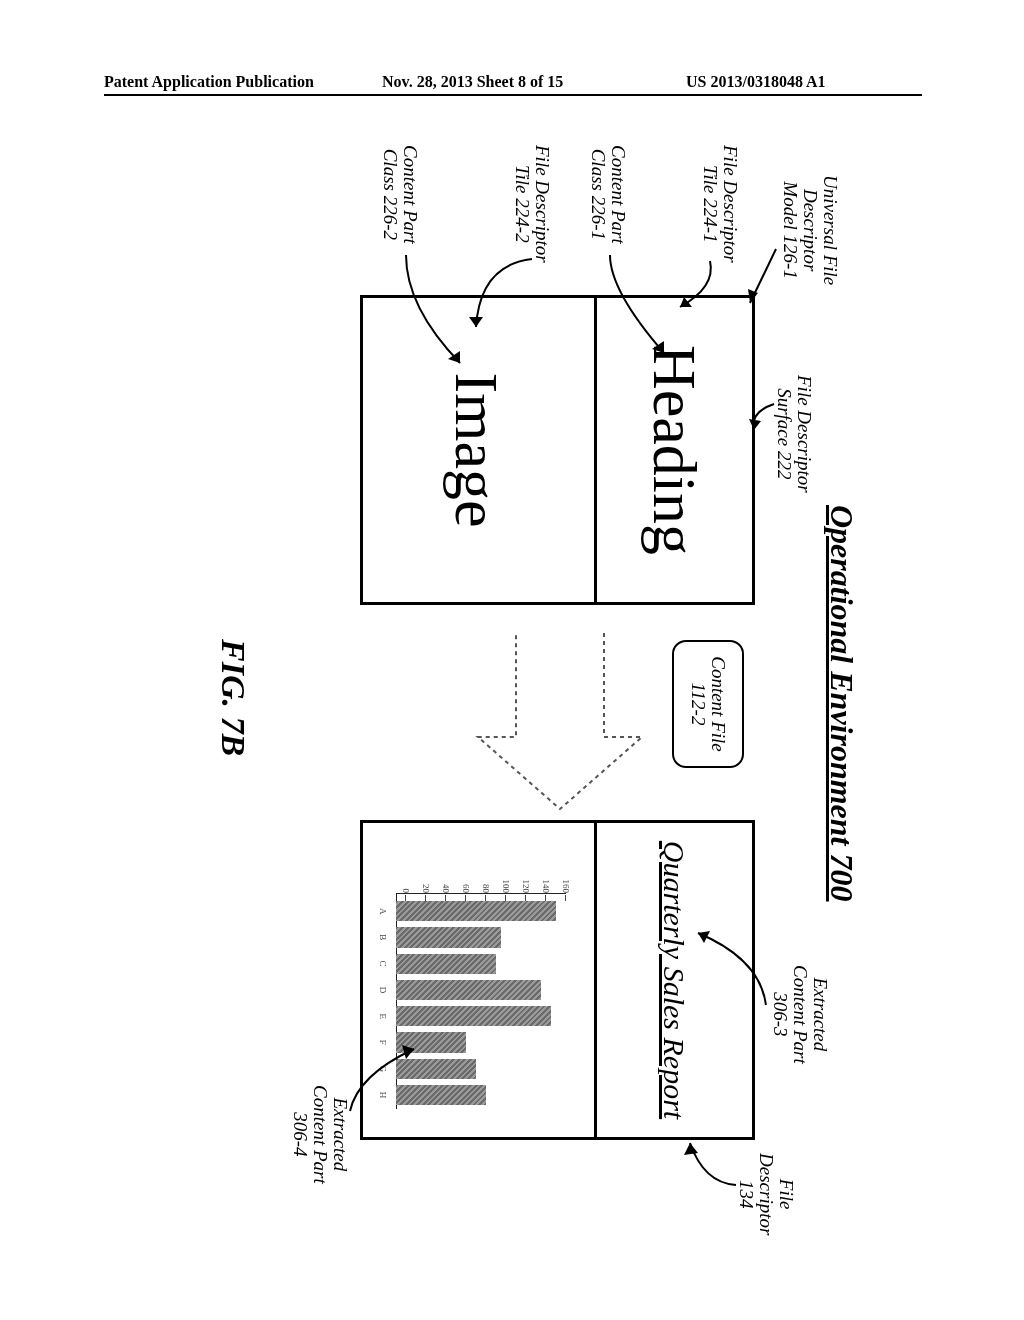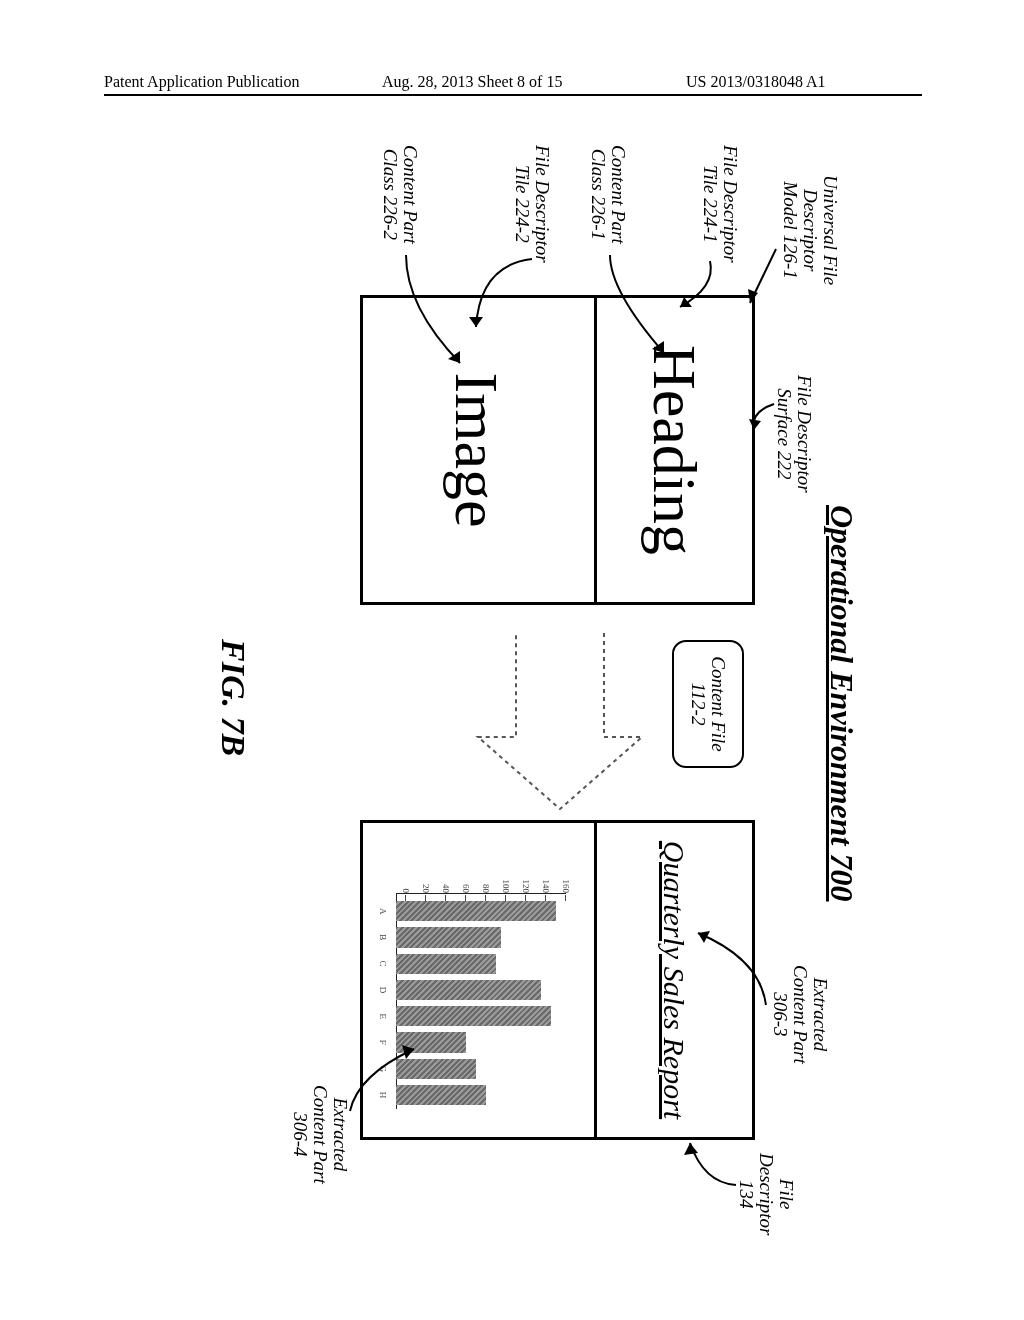--- a/index.html
+++ b/index.html
@@ -1,21 +1,21 @@
 <!DOCTYPE html>
 <html><head>
 <meta charset="utf-8">
 <style>
   * { box-sizing: border-box; margin: 0; padding: 0; }
   html, body { width: 1024px; height: 1320px; background: #fff; font-family: "Times New Roman", Times, serif; }
   .page { position: relative; width: 1024px; height: 1320px; }
 
   
   .header-line { position: absolute; left: 104px; top: 94px; width: 818px; border-top: 2px solid #000; }
-  .hdr { position: absolute; top: 73px; font-size: 16px; font-weight: normal; color: #000; text-align: center; }
+  .hdr { position: absolute; top: 73px; font-size: 16px; font-weight: bold; color: #000; text-align: center; }
   .hdr-left { left: 104px; }
   .hdr-mid  { left: 382px; }
   .hdr-right{ left: 674px; margin-left: 12px; }
 
   
   .rot { position: absolute; left: 140px; top: 145px; width: 720px; height: 1100px; }
   .canvas { position: absolute; width: 1100px; height: 720px; left: 720px; top: 0; transform-origin: top left; transform: rotate(90deg); }
 
   
   .env-title { position: absolute; left: 360px; top: 0px; font-style: italic; font-weight: bold; font-size: 32px; text-decoration: underline; }
@@ -61,21 +61,21 @@
   
   .figlbl { position:absolute; left: 494px; top: 608px; font-weight:bold; font-style:italic; font-size: 34px; }
 
 </style>
 </head>
 <body>
 
 <div class="page">
   <div class="header-line"></div>
   <div class="hdr hdr-left">Patent Application Publication</div>
-  <div class="hdr hdr-mid">Aug. 28, 2013  Sheet 8 of 15</div>
+  <div class="hdr hdr-mid">Nov. 28, 2013  Sheet 8 of 15</div>
   <div class="hdr hdr-right">US 2013/0318048 A1</div>
 
   <div class="rot">
     <div class="canvas">
 
       <div class="env-title">Operational Environment 700</div>
 
       <div class="box-left">
         <div class="row1">
           <span class="big-srf">Heading</span>

